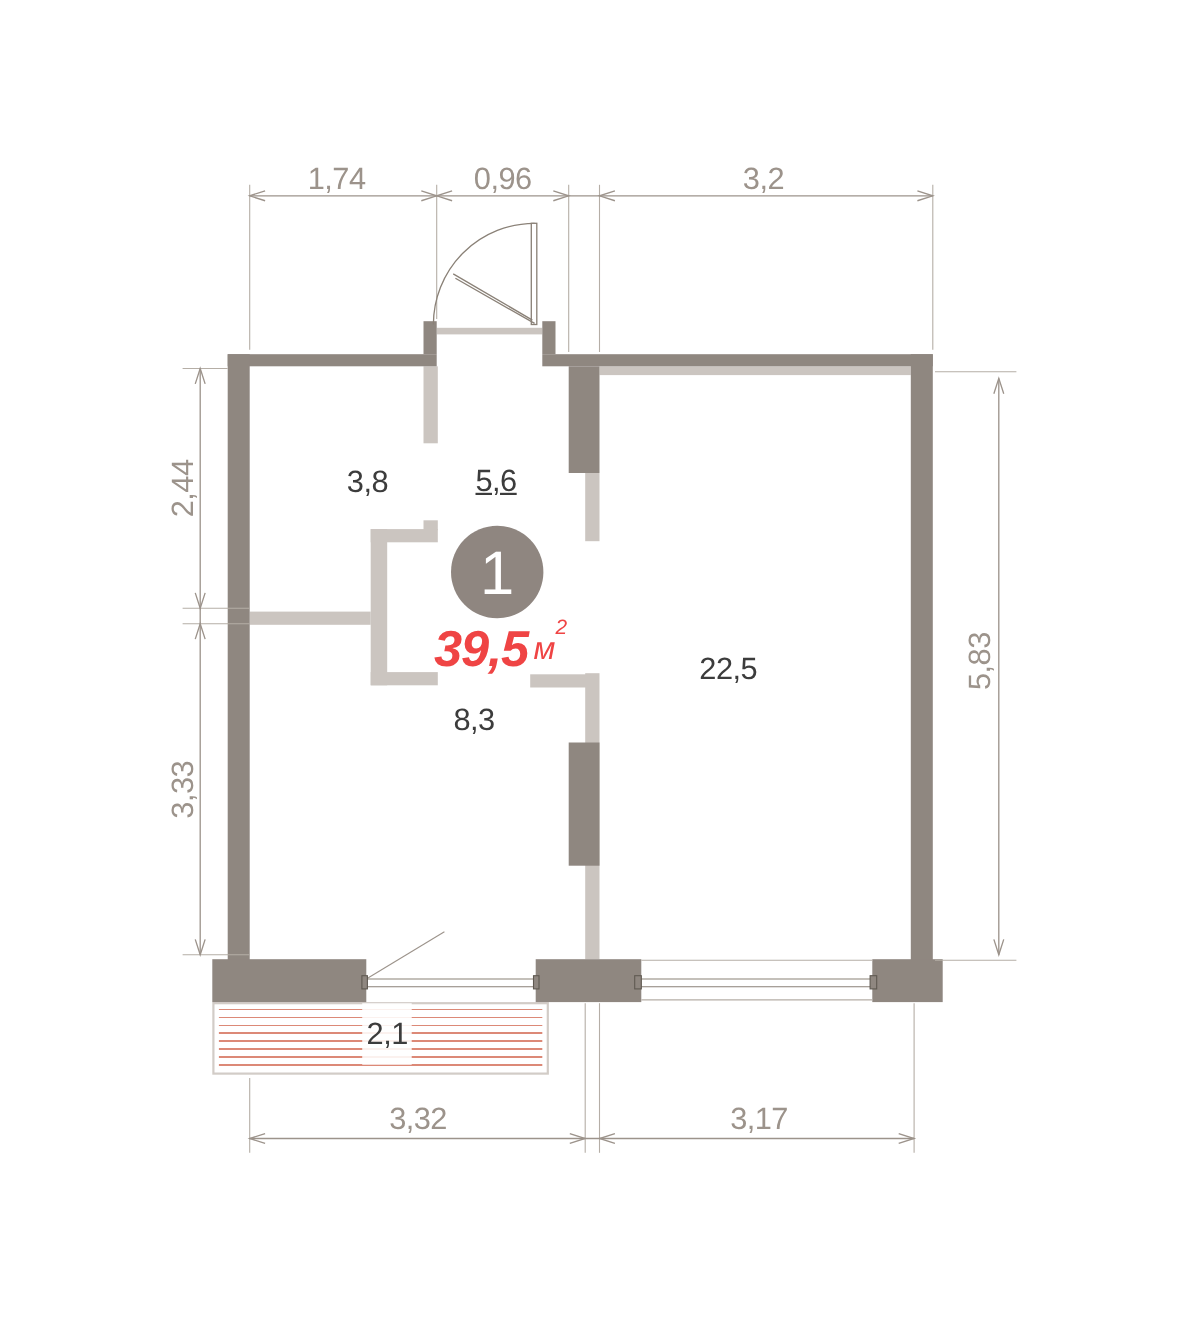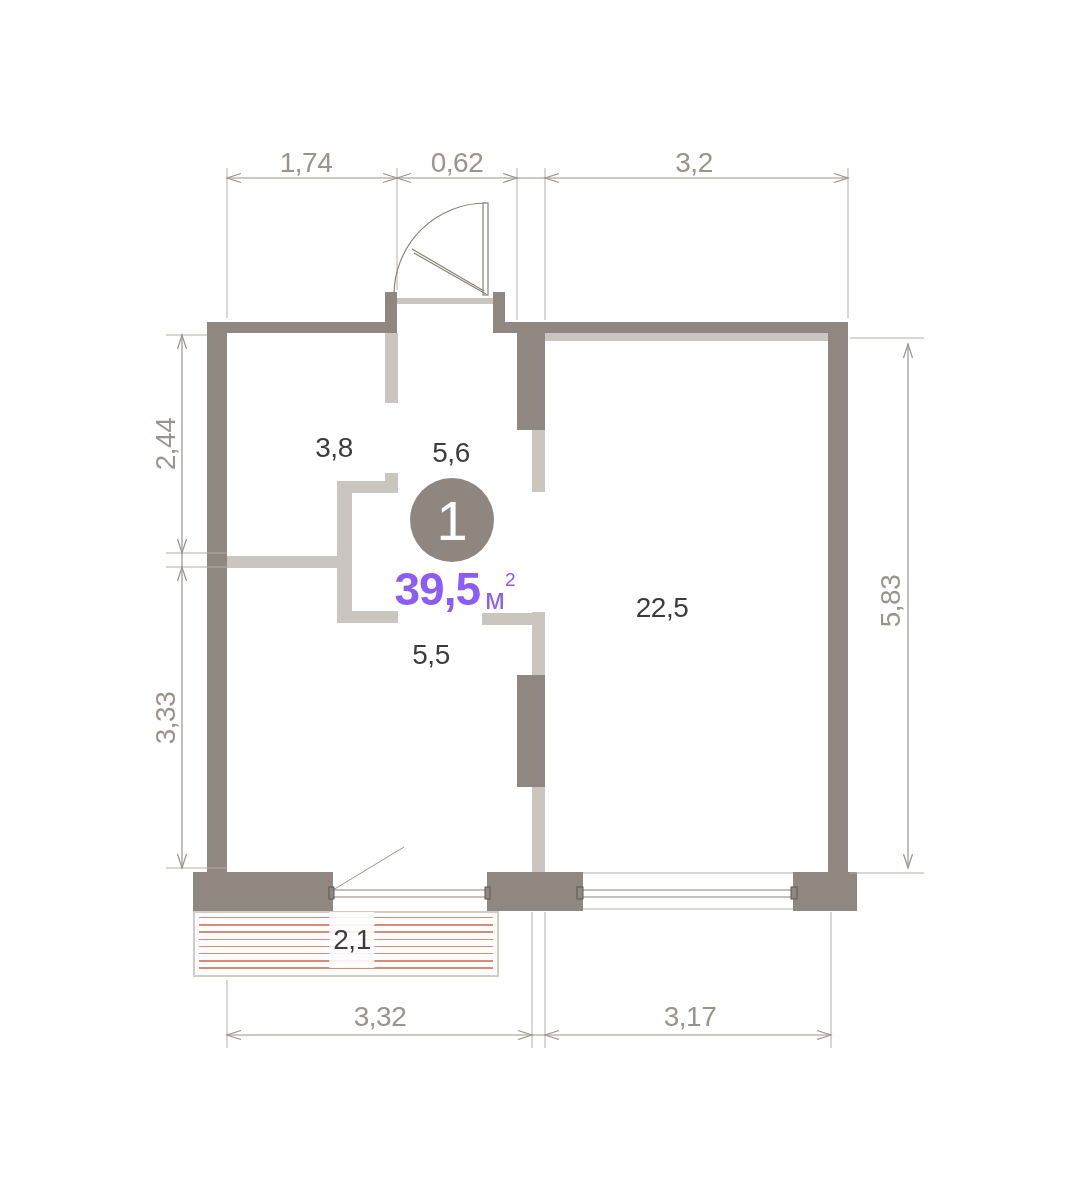--- a/index.html
+++ b/index.html
@@ -20,21 +20,21 @@
     font-size:28px;color:#9c938b;letter-spacing:-0.5px;z-index:5;white-space:nowrap;
   }
   .dim-label.vert{transform:translate(-50%,-50%) rotate(-90deg);}
   #badge{
     position:absolute;left:410px;top:478px;width:84px;height:84px;border-radius:50%;
     background:#8f8680;color:#fff;display:flex;align-items:center;justify-content:center;
     font-size:56px;z-index:5;
   }
   #total-area{
     position:absolute;left:455px;top:589px;transform:translate(-50%,-50%);
-    display:flex;align-items:flex-end;z-index:5;color:#8b5cf6;white-space:nowrap;
+    display:flex;align-items:center;z-index:5;color:#ef4444;white-space:nowrap;font-style:italic;
   }
   #total-area .val{font-size:46px;font-weight:700;letter-spacing:-1px;}
   #total-area .unit{font-size:29px;font-weight:500;margin-left:5px;}
   #total-area .sup{font-size:19px;font-weight:500;vertical-align:super;position:relative;top:-12px;}
   #balcony{
     position:absolute;left:193px;top:911px;width:306px;height:66px;
     border:2px solid #d2ccc7;box-sizing:border-box;background:#fff;z-index:1;
   }
   #balcony-hatch{
     position:absolute;left:4px;top:4px;right:4px;bottom:4px;
@@ -144,28 +144,28 @@
   </svg>
 
   <div id="badge">
     <span>1</span>
   </div>
   <div id="total-area">
     <span class="val">39,5</span>
     <span class="unit"><span>м</span><span class="sup">2</span></span>
   </div>
 
-  <span class="room-label" style="left:334px;top:448px;">3,8</span>
-  <span class="room-label" style="left:451px;top:453px;">5,6</span>
-  <span class="room-label" style="left:431px;top:655px;">5,5</span>
+  <span class="room-label" style="left:334px;top:438px;">3,8</span>
+  <span class="room-label" style="left:451px;top:437px;text-decoration:underline;">5,6</span>
+  <span class="room-label" style="left:431px;top:655px;">8,3</span>
   <span class="room-label" style="left:662px;top:608px;">22,5</span>
   <span class="room-label balcony-label" style="left:352px;top:940px;">2,1</span>
 
   <span class="dim-label" style="left:306px;top:163px;text-align:right;">1,74</span>
-  <span class="dim-label" style="left:457px;top:163px;">0,62</span>
+  <span class="dim-label" style="left:457px;top:163px;">0,96</span>
   <span class="dim-label" style="left:694px;top:163px;text-align:center;">3,2</span>
   <span class="dim-label vert" style="left:166px;top:444px;">2,44</span>
   <span class="dim-label vert" style="left:166px;top:718px;">3,33</span>
   <span class="dim-label vert" style="left:891px;top:601px;">5,83</span>
   <span class="dim-label" style="left:380px;top:1017px;">3,32</span>
   <span class="dim-label" style="left:690px;top:1017px;">3,17</span>
 
 </div>
 
 </body></html>

